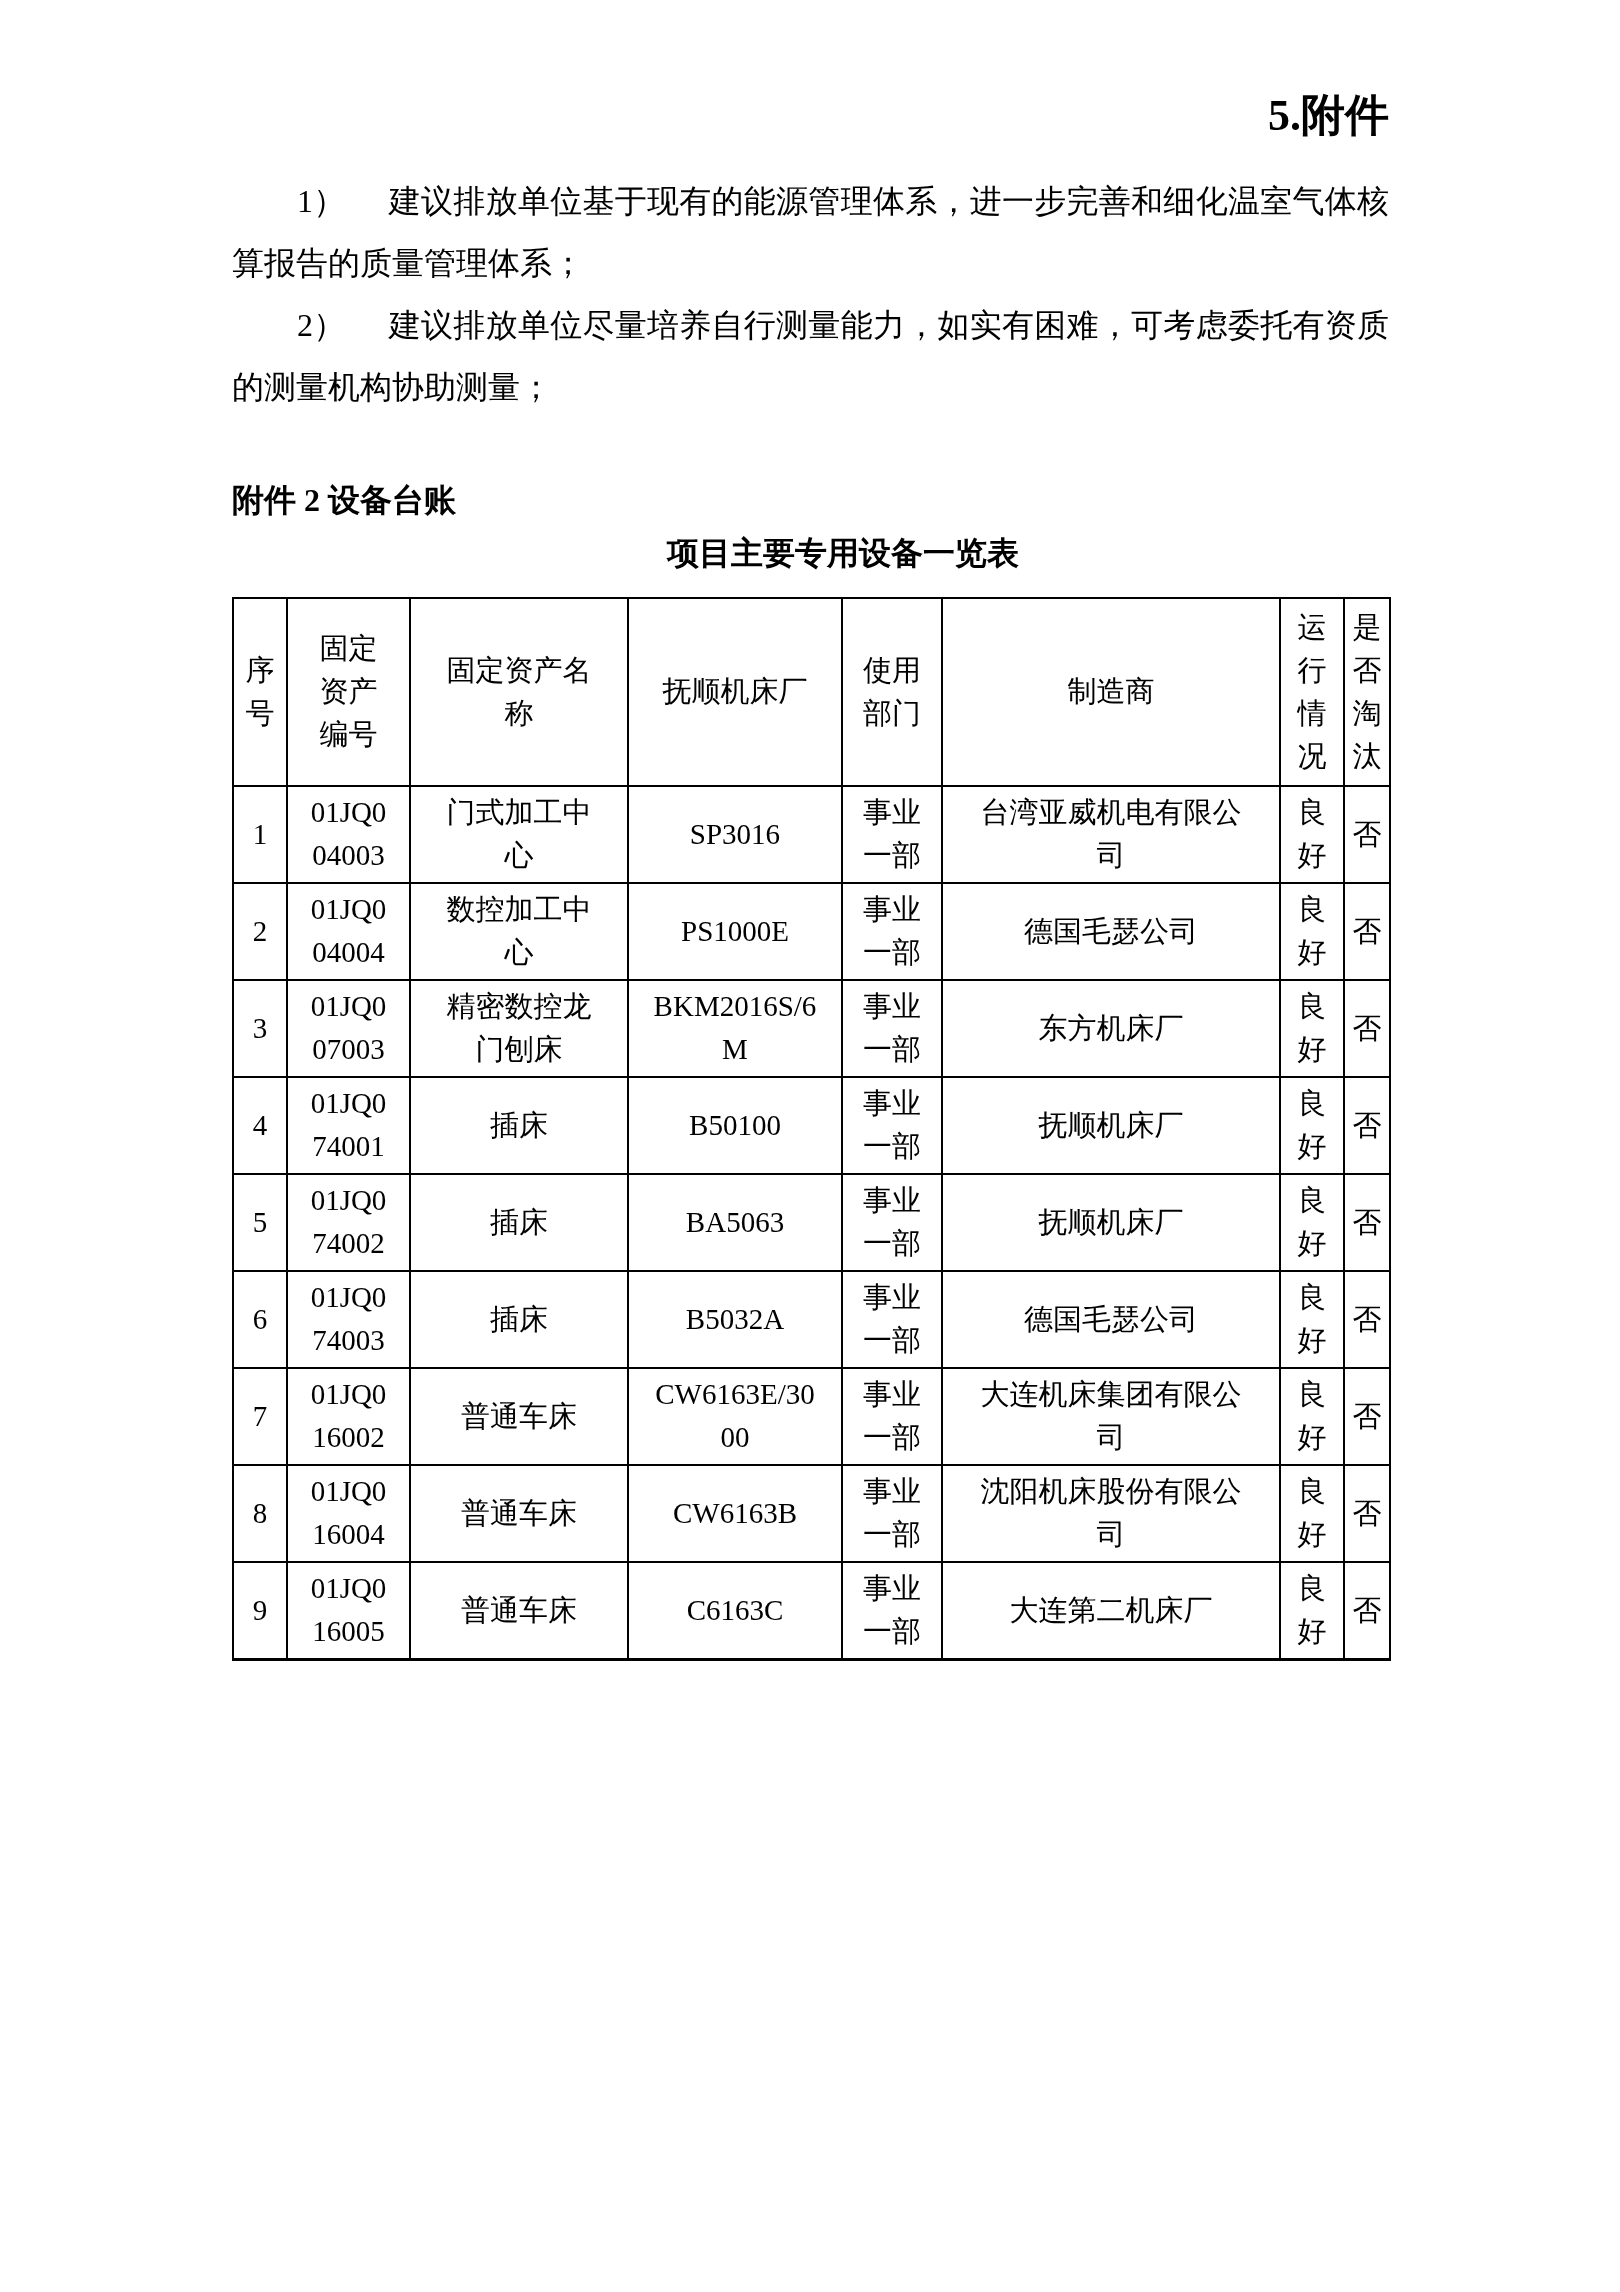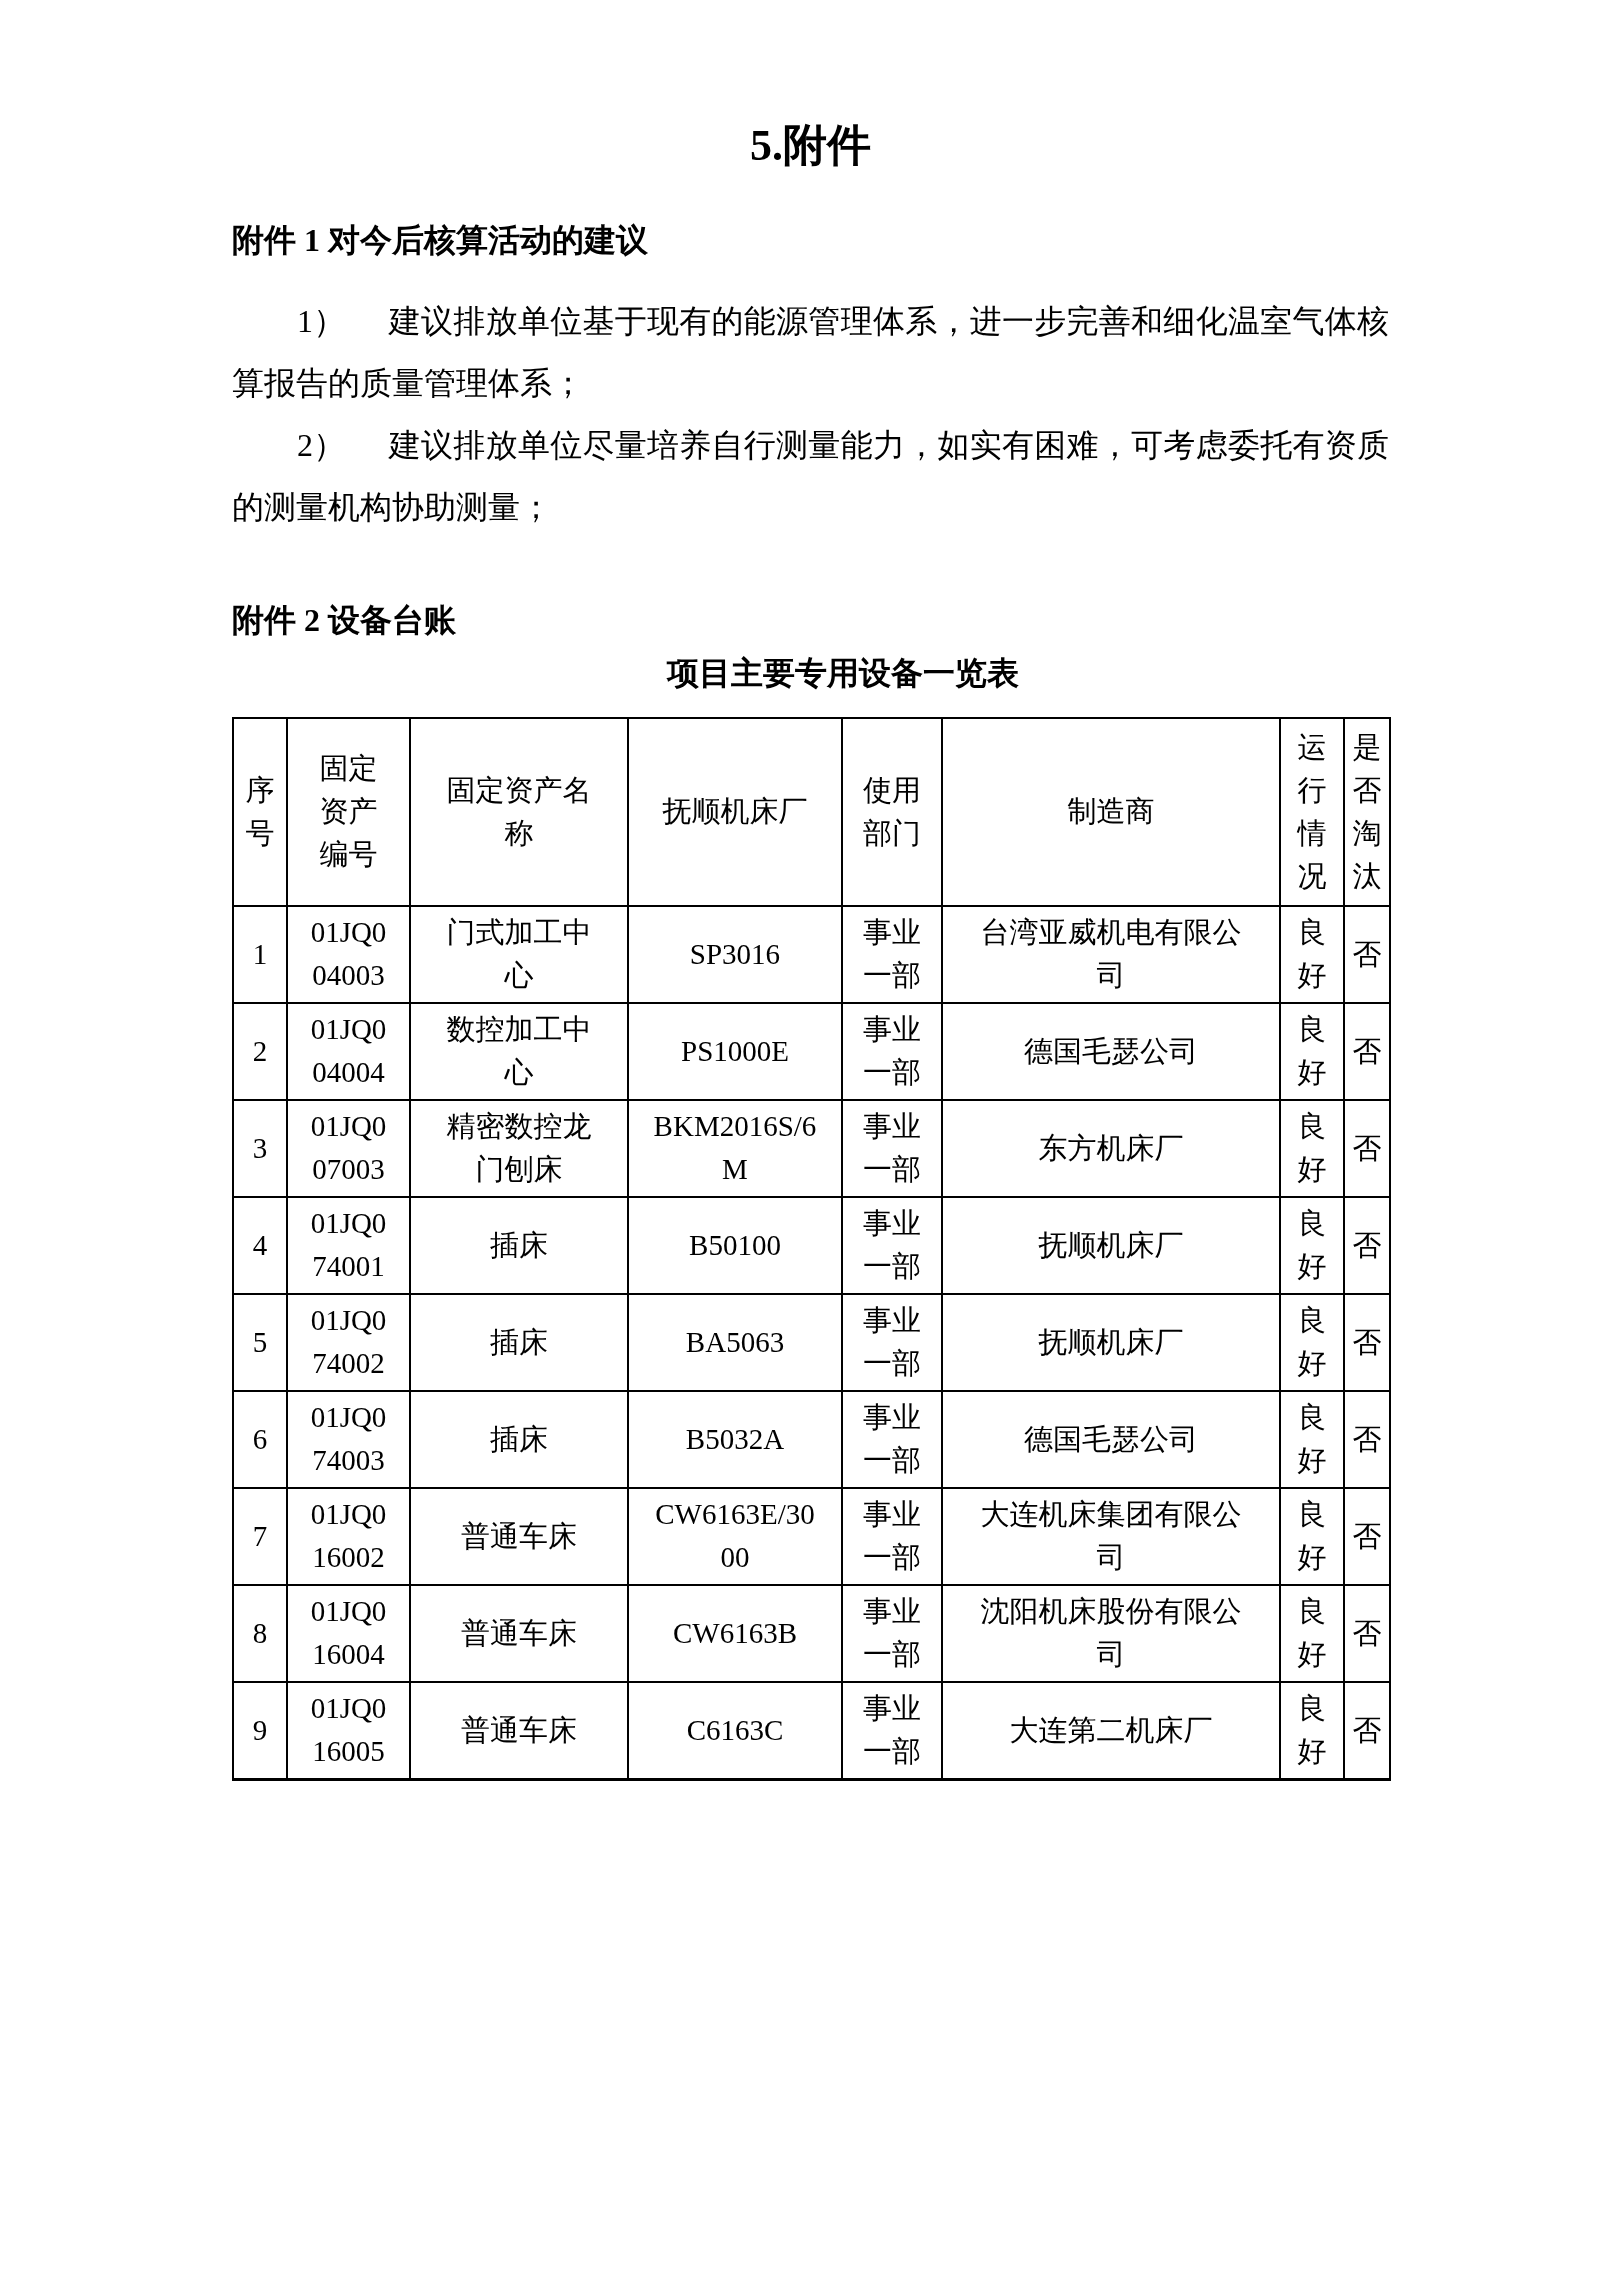--- a/index.html
+++ b/index.html
@@ -12,22 +12,22 @@
     width: 1620px;
     height: 2293px;
     background: #ffffff;
     color: #000000;
     font-family: "Liberation Serif", "DejaVu Serif", serif;
     box-sizing: border-box;
     padding: 0 231px 0 232px;
     overflow: hidden;
   }
   .doc-title {
-    padding-top: 118px;
-    text-align: center;
+    padding-top: 88px;
+    text-align: right;
     font-size: 44px;
     font-weight: bold;
     line-height: 55px;
   }
   .heading1 {
     margin-top: 45px;
     font-size: 32px;
     font-weight: bold;
     line-height: 45px;
   }
@@ -91,21 +91,20 @@
   col.c6 { width: 64px; }
   col.c7 { width: 46px; }
 </style>
 </head>
 <body>
 
 <div class="page">
 
   <div class="doc-title">5.附件</div>
 
-  <div class="heading1">附件 1 对今后核算活动的建议</div>
 
   <div class="paragraphs">
     <p class="item"><span class="num">1）</span><span class="tab"></span><span class="txt">建议排放单位基于现有的能源管理体系，进一步完善和细化温室气体核算报告的质量管理体系；</span></p>
     <p class="item"><span class="num">2）</span><span class="tab"></span><span class="txt">建议排放单位尽量培养自行测量能力，如实有困难，可考虑委托有资质的测量机构协助测量；</span></p>
   </div>
 
   <div class="heading2">附件 2 设备台账</div>
 
   <div class="table-title">项目主要专用设备一览表</div>
 

